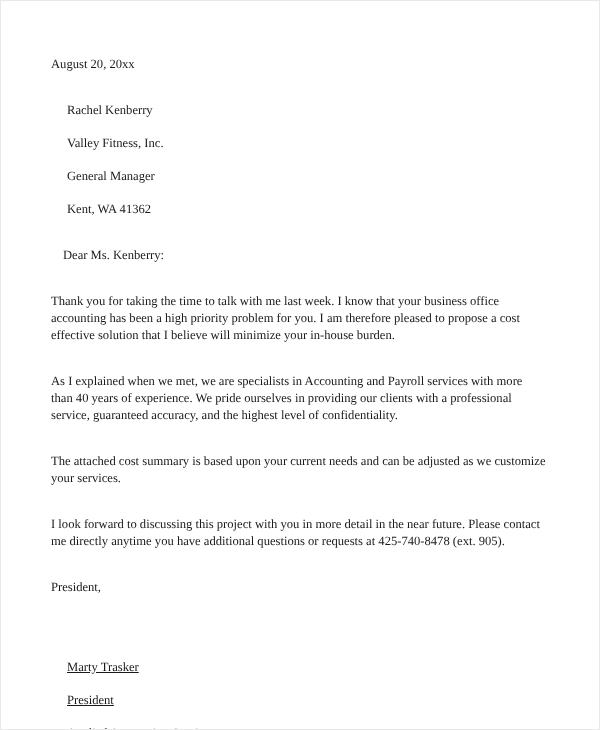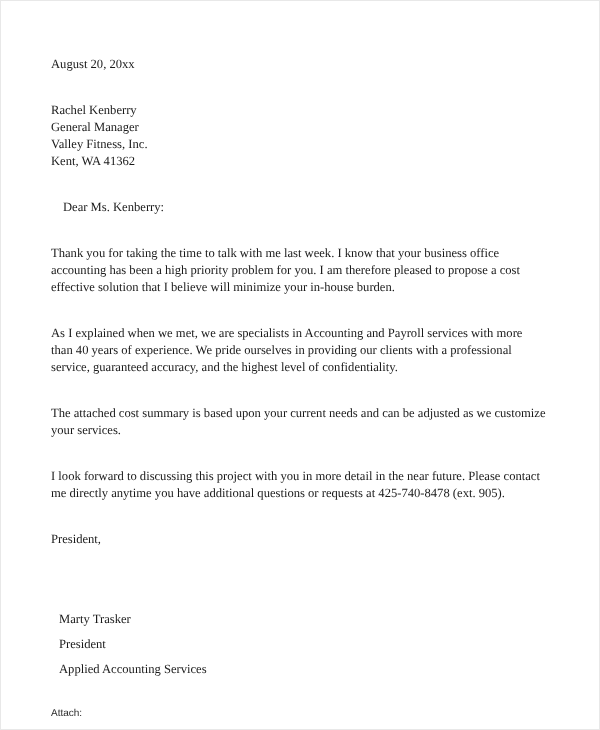--- a/index.html
+++ b/index.html
@@ -35,63 +35,64 @@
   }
 
   .date-line {
     margin: 0 0 29px 0;
   }
 
   .recipient-block {
     margin: 0 0 29px 0;
   }
   .recipient-block .addr-line {
-    margin: 0;
+    margin: 16px;
   }
 
   .salutation {
     margin: 0 0 29px 12px;
   }
 
   .body-paragraph {
     margin: 0 0 29px 0;
     text-align: left;
   }
 
   .closing {
     margin: 0 0 63px 0;
   }
 
   .signature-block {
     margin: 0 0 29px 0;
   }
   .signature-block .sig-line {
-    margin: 8px;
+    margin: 16px;
+    text-decoration: underline;
   }
 
   .attachment-note {
     margin: 0;
     font-family: "Liberation Sans", "DejaVu Sans", sans-serif;
     font-size: 10px;
     line-height: 14px;
     color: #2a2a2a;
   }
 </style>
 </head>
 <body>
 
 <div class="page">
   <div class="letter">
 
     <p class="date-line">August 20, 20xx</p>
 
     <div class="recipient-block">
       <p class="addr-line">Rachel Kenberry</p>
+      <p class="addr-line">Valley Fitness, Inc.</p>
       <p class="addr-line">General Manager</p>
-      <p class="addr-line">Valley Fitness, Inc.</p>
       <p class="addr-line">Kent, WA 41362</p>
     </div>
 
     <p class="salutation">Dear Ms. Kenberry:</p>
 
     <p class="body-paragraph">Thank you for taking the time to talk with me last week. I know that your business office accounting has been a high priority problem for you. I am therefore pleased to propose a cost effective solution that I believe will minimize your in-house burden.</p>
 
     <p class="body-paragraph">As I explained when we met, we are specialists in Accounting and Payroll services with more than 40 years of experience. We pride ourselves in providing our clients with a professional service, guaranteed accuracy, and the highest level of confidentiality.</p>
 
     <p class="body-paragraph">The attached cost summary is based upon your current needs and can be adjusted as we customize your services.</p>

